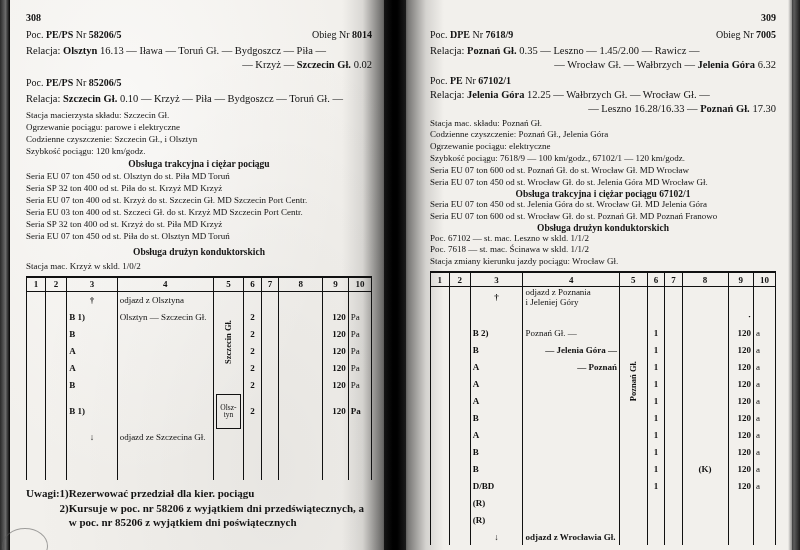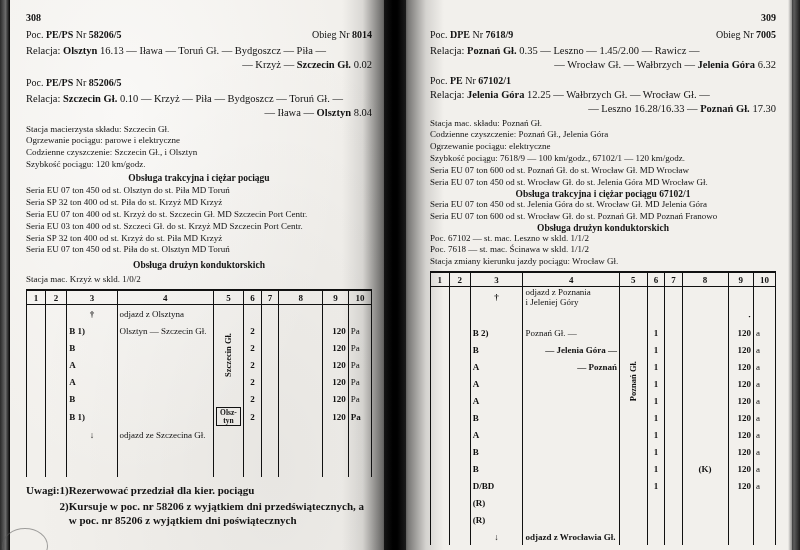--- a/index.html
+++ b/index.html
@@ -76,22 +76,22 @@
   .c5{width:26px;} .c6{width:15px;} .c7{width:15px;} .c8{width:48px;}
   .c9{width:22px;} .c10{width:20px;}
   .ac{text-align:center;} .al{text-align:left;} .ar{text-align:right;}
   .bold{font-weight:bold;}
   .vert{
     writing-mode:vertical-rl;transform:rotate(180deg);
     font-size:8.5px;font-weight:bold;white-space:nowrap;
     display:inline-block;line-height:1;
   }
   .boxcell{
-    border:1px solid #111;font-size:7.5px;font-weight:bold;line-height:1.02;
-    text-align:center;padding:1px 1px;display:block;
+    border:1px solid #111;font-size:7.5px;font-weight:normal;line-height:1.02;
+    text-align:center;padding:9px 1px;display:block;
   }
   .arrow{font-size:11px;font-weight:bold;}
   .notes{margin-top:6px;font-size:9px;color:#141414;line-height:1.3;}
   .notes table{border-collapse:collapse;}
   .notes td{vertical-align:top;padding:0 0 1px 0;font-size:11px;}
   .nlbl{font-weight:bold;padding-right:5px;white-space:nowrap;}
   .nnum{font-weight:bold;padding-right:4px;white-space:nowrap;}
   .notes .txt{font-weight:bold;}
 </style>
 </head>
@@ -135,25 +135,20 @@
           <span>Nr</span>
           <span class="b">85206/5</span>
         </span>
       </div>
 
       <div class="rel mt4">
         <span>Relacja:</span>
         <span class="b">Szczecin Gł.</span>
         <span>0.10</span>
         <span>— Krzyż — Piła — Bydgoszcz — Toruń Gł. —</span>
-      </div>
-      <div class="rel rel2">
-        <span>— Iława —</span>
-        <span class="b">Olsztyn</span>
-        <span>8.04</span>
       </div>
 
       <div class="mt4">
         <div class="tight">Stacja macierzysta składu: Szczecin Gł.</div>
         <div class="tight">Ogrzewanie pociągu: parowe i elektryczne</div>
         <div class="tight">Codzienne czyszczenie: Szczecin Gł., i Olsztyn</div>
         <div class="tight">Szybkość pociągu: 120 km/godz.</div>
       </div>
 
       <div class="ctr mt2">Obsługa trakcyjna i ciężar pociągu</div>

